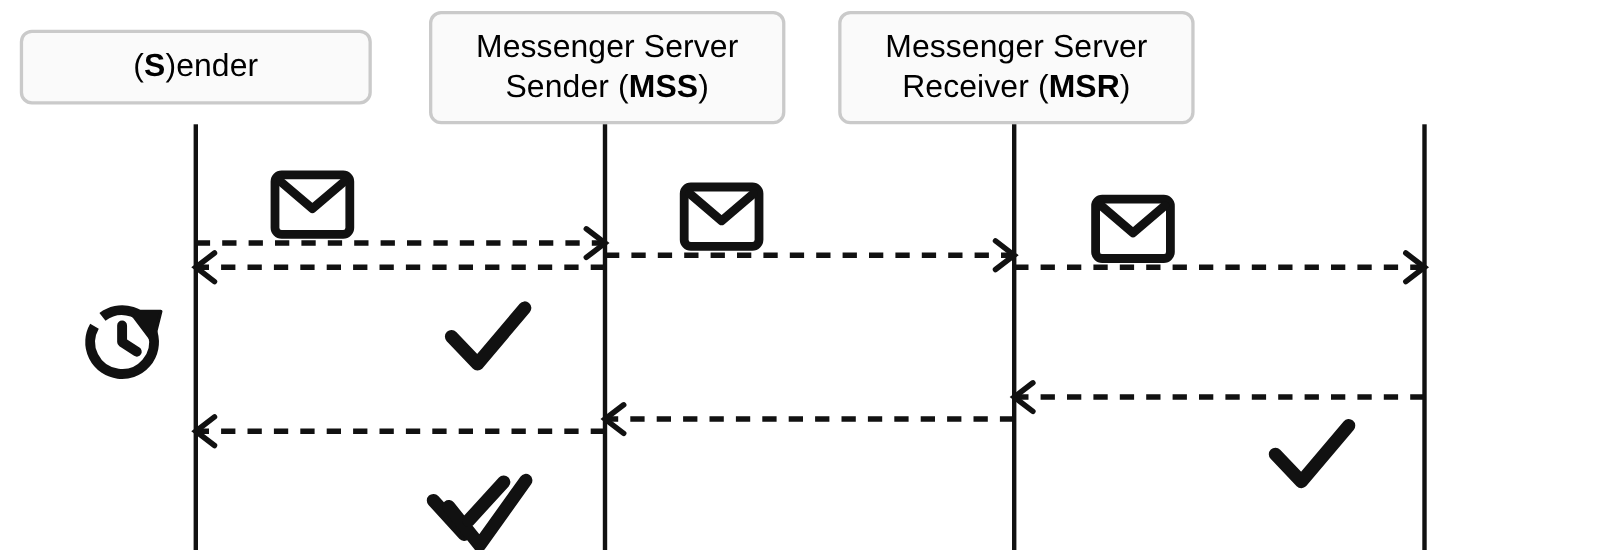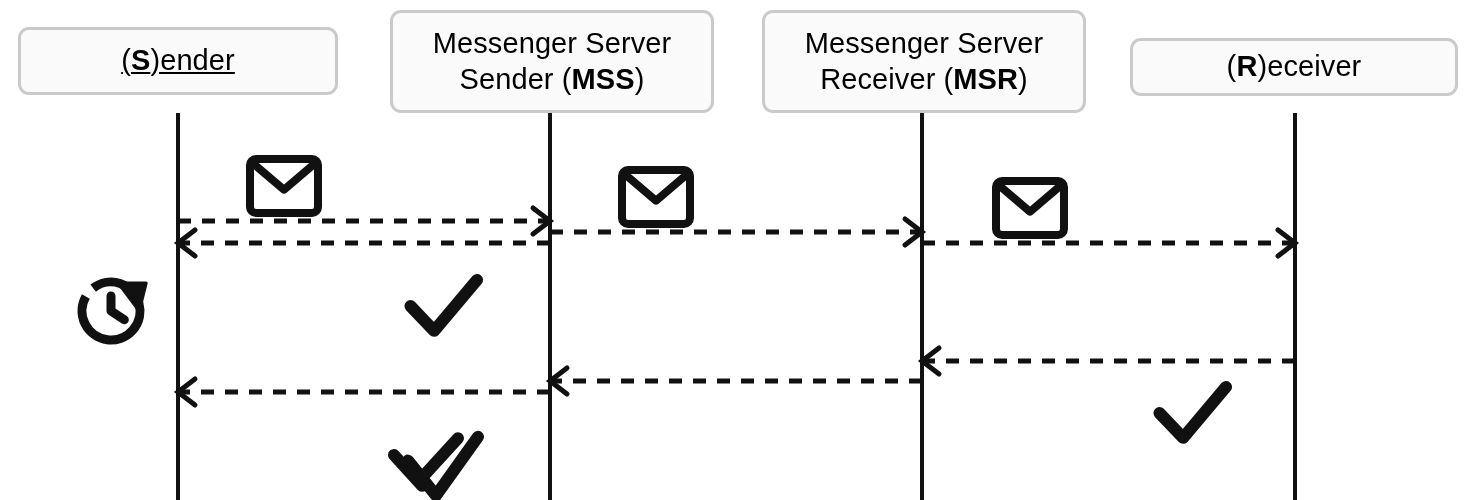--- a/index.html
+++ b/index.html
@@ -53,35 +53,32 @@
     position: absolute;
     width: 4px;
     background: #111111;
   }
 </style>
 </head>
 <body>
 
 <div id="diagram-root">
 
-  <div class="participant-box" id="box-sender" style="left: 18px; top: 27px; width: 320px; height: 68px; text-decoration: underline;">
+  <div class="participant-box" id="box-sender" style="left: 18px; top: 27px; width: 320px; height: 68px;">
     <span class="participant-label" id="label-sender">(<b>S</b>)ender</span>
   </div>
 
   <div class="participant-box" id="box-mss" style="left: 390px; top: 10px; width: 324px; height: 103px;">
     <span class="participant-label" id="label-mss">Messenger Server<br>Sender (<b>MSS</b>)</span>
   </div>
 
   <div class="participant-box" id="box-msr" style="left: 762px; top: 10px; width: 324px; height: 103px;">
     <span class="participant-label" id="label-msr">Messenger Server<br>Receiver (<b>MSR</b>)</span>
   </div>
 
-  <div class="participant-box" id="box-receiver" style="left: 1130px; top: 38px; width: 328px; height: 58px;">
-    <span class="participant-label" id="label-receiver">(<b>R</b>)eceiver</span>
-  </div>
 
   <div class="lifeline" id="ll-sender" style="left: 176px; top: 113px; width: 4px; height: 387px;"></div>
   <div class="lifeline" id="ll-mss" style="left: 548px; top: 113px; width: 4px; height: 387px;"></div>
   <div class="lifeline" id="ll-msr" style="left: 920px; top: 113px; width: 4px; height: 387px;"></div>
   <div class="lifeline" id="ll-receiver" style="left: 1293px; top: 113px; width: 4px; height: 387px;"></div>
 
   <svg class="svg-layer" id="vector-layer" viewBox="0 0 1472 500" xmlns="http://www.w3.org/2000/svg">
       <g>
         <line x1="178" y1="221" x2="548" y2="221" stroke="#111111" stroke-width="5" stroke-dasharray="13 11" stroke-linecap="butt"></line>
         <path d="M 533 208 L 550 221 L 533 234" stroke="#111111" stroke-width="5" fill="none" stroke-linecap="round" stroke-linejoin="miter"></path>

